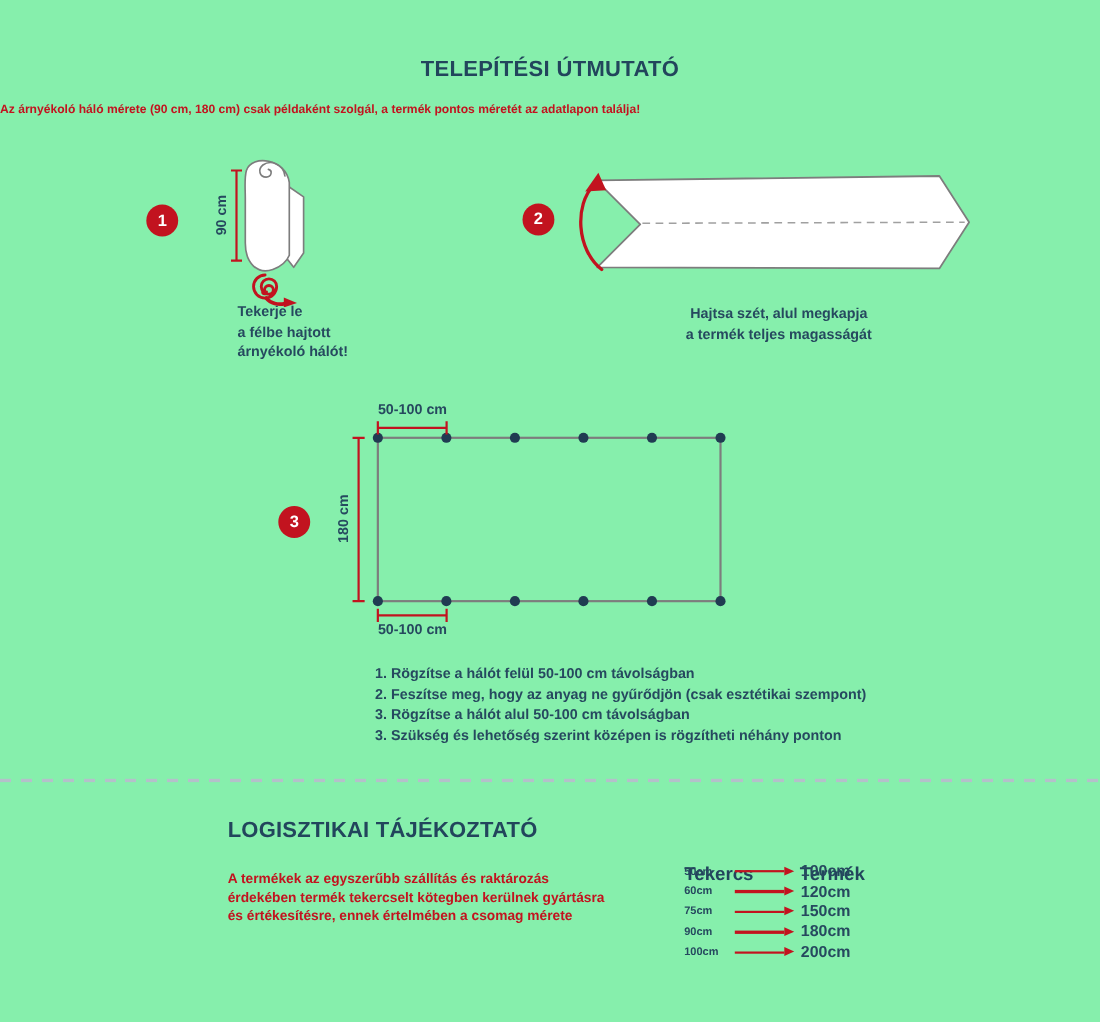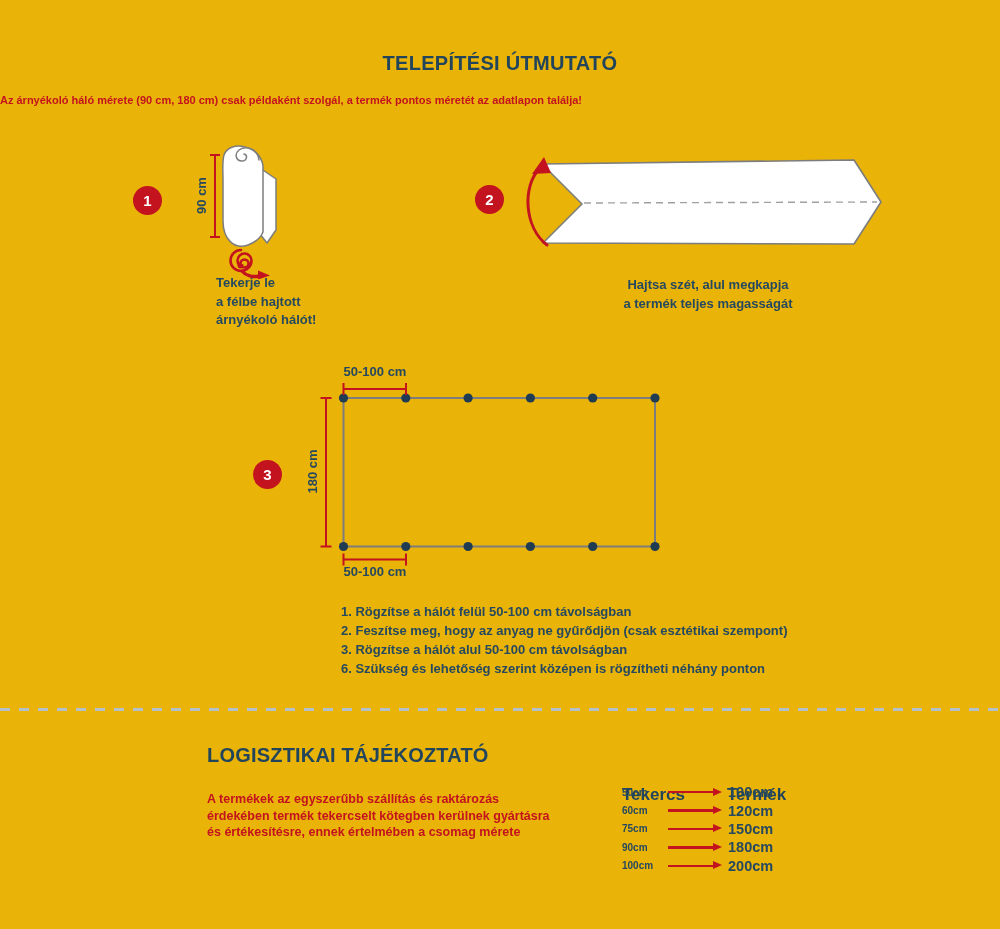--- a/index.html
+++ b/index.html
@@ -1,16 +1,16 @@
 <!DOCTYPE html>
 <html><head>
 <meta charset="utf-8">
 <style>
   html,body{margin:0;padding:0;background:#fff;}
-  .page{position:relative;width:1000px;height:929px;background:#eab308;overflow:hidden;
+  .page{position:relative;width:1000px;height:929px;background:#86efac;overflow:hidden;
         font-family:"Liberation Sans",sans-serif;font-weight:bold;}
   .abs{position:absolute;}
 
   .page-title{top:52px;left:0;width:1000px;text-align:center;font-size:20px;letter-spacing:.3px;color:#22455c;}
   .page-subtitle{top:94px;left:0;width:892px;text-align:left;font-size:11px;color:#c2131f;}
 
   .step-badge{width:29px;height:29px;border-radius:50%;background:#c2131f;color:#fff;
               display:flex;align-items:center;justify-content:center;font-size:15px;}
 
   .vlabel{text-align:center;transform:rotate(-90deg);transform-origin:center;font-size:13px;color:#26495f;white-space:nowrap;}
@@ -139,21 +139,21 @@
   </svg>
 
   <div class="abs dimlabel" style="left:330px;top:364px;width:90px;">50-100 cm</div>
   <div class="abs vlabel" style="left:282px;top:464px;width:60px;">180 cm</div>
   <div class="abs dimlabel" style="left:330px;top:564px;width:90px;">50-100 cm</div>
 
   <div class="abs instructions" style="left:341px;top:602px;">
     <div>1. Rögzítse a hálót felül 50-100 cm távolságban</div>
     <div>2. Feszítse meg, hogy az anyag ne gyűrődjön (csak esztétikai szempont)</div>
     <div>3. Rögzítse a hálót alul 50-100 cm távolságban</div>
-    <div>6. Szükség és lehetőség szerint középen is rögzítheti néhány ponton</div>
+    <div>3. Szükség és lehetőség szerint középen is rögzítheti néhány ponton</div>
   </div>
 
   <div class="abs divider"></div>
 
   <div class="abs log-title">LOGISZTIKAI TÁJÉKOZTATÓ</div>
 
   <div class="abs log-paragraph">
     <div>A termékek az egyszerűbb szállítás és raktározás</div>
     <div>érdekében termék tekercselt kötegben kerülnek gyártásra</div>
     <div>és értékesítésre, ennek értelmében a csomag mérete</div>

